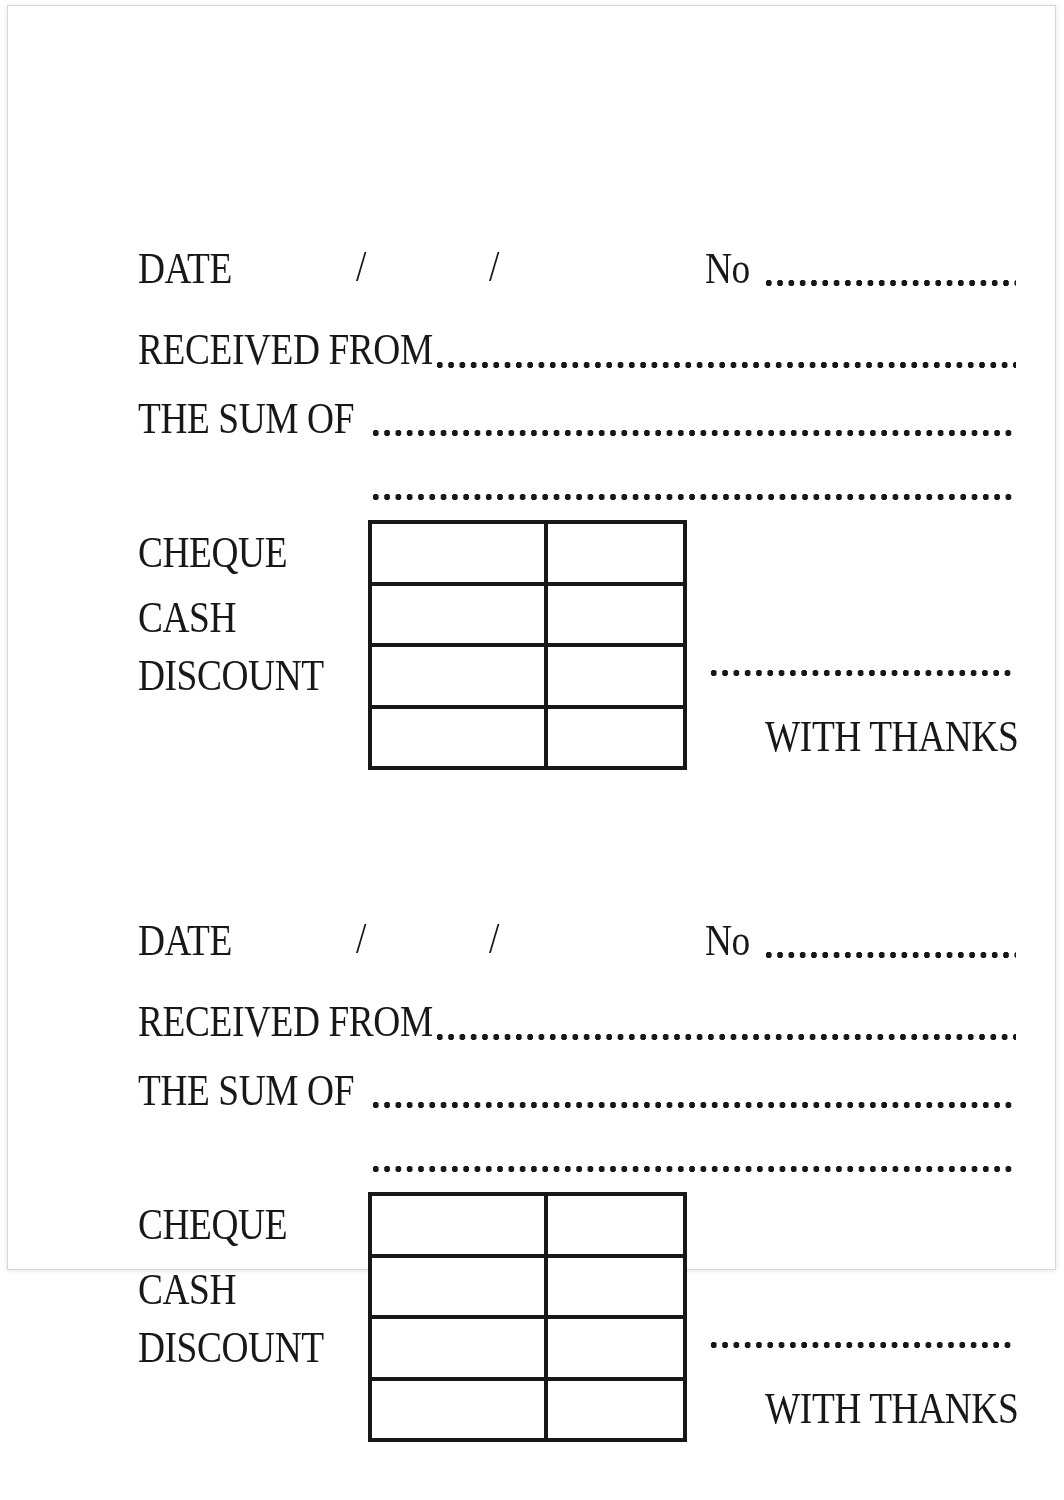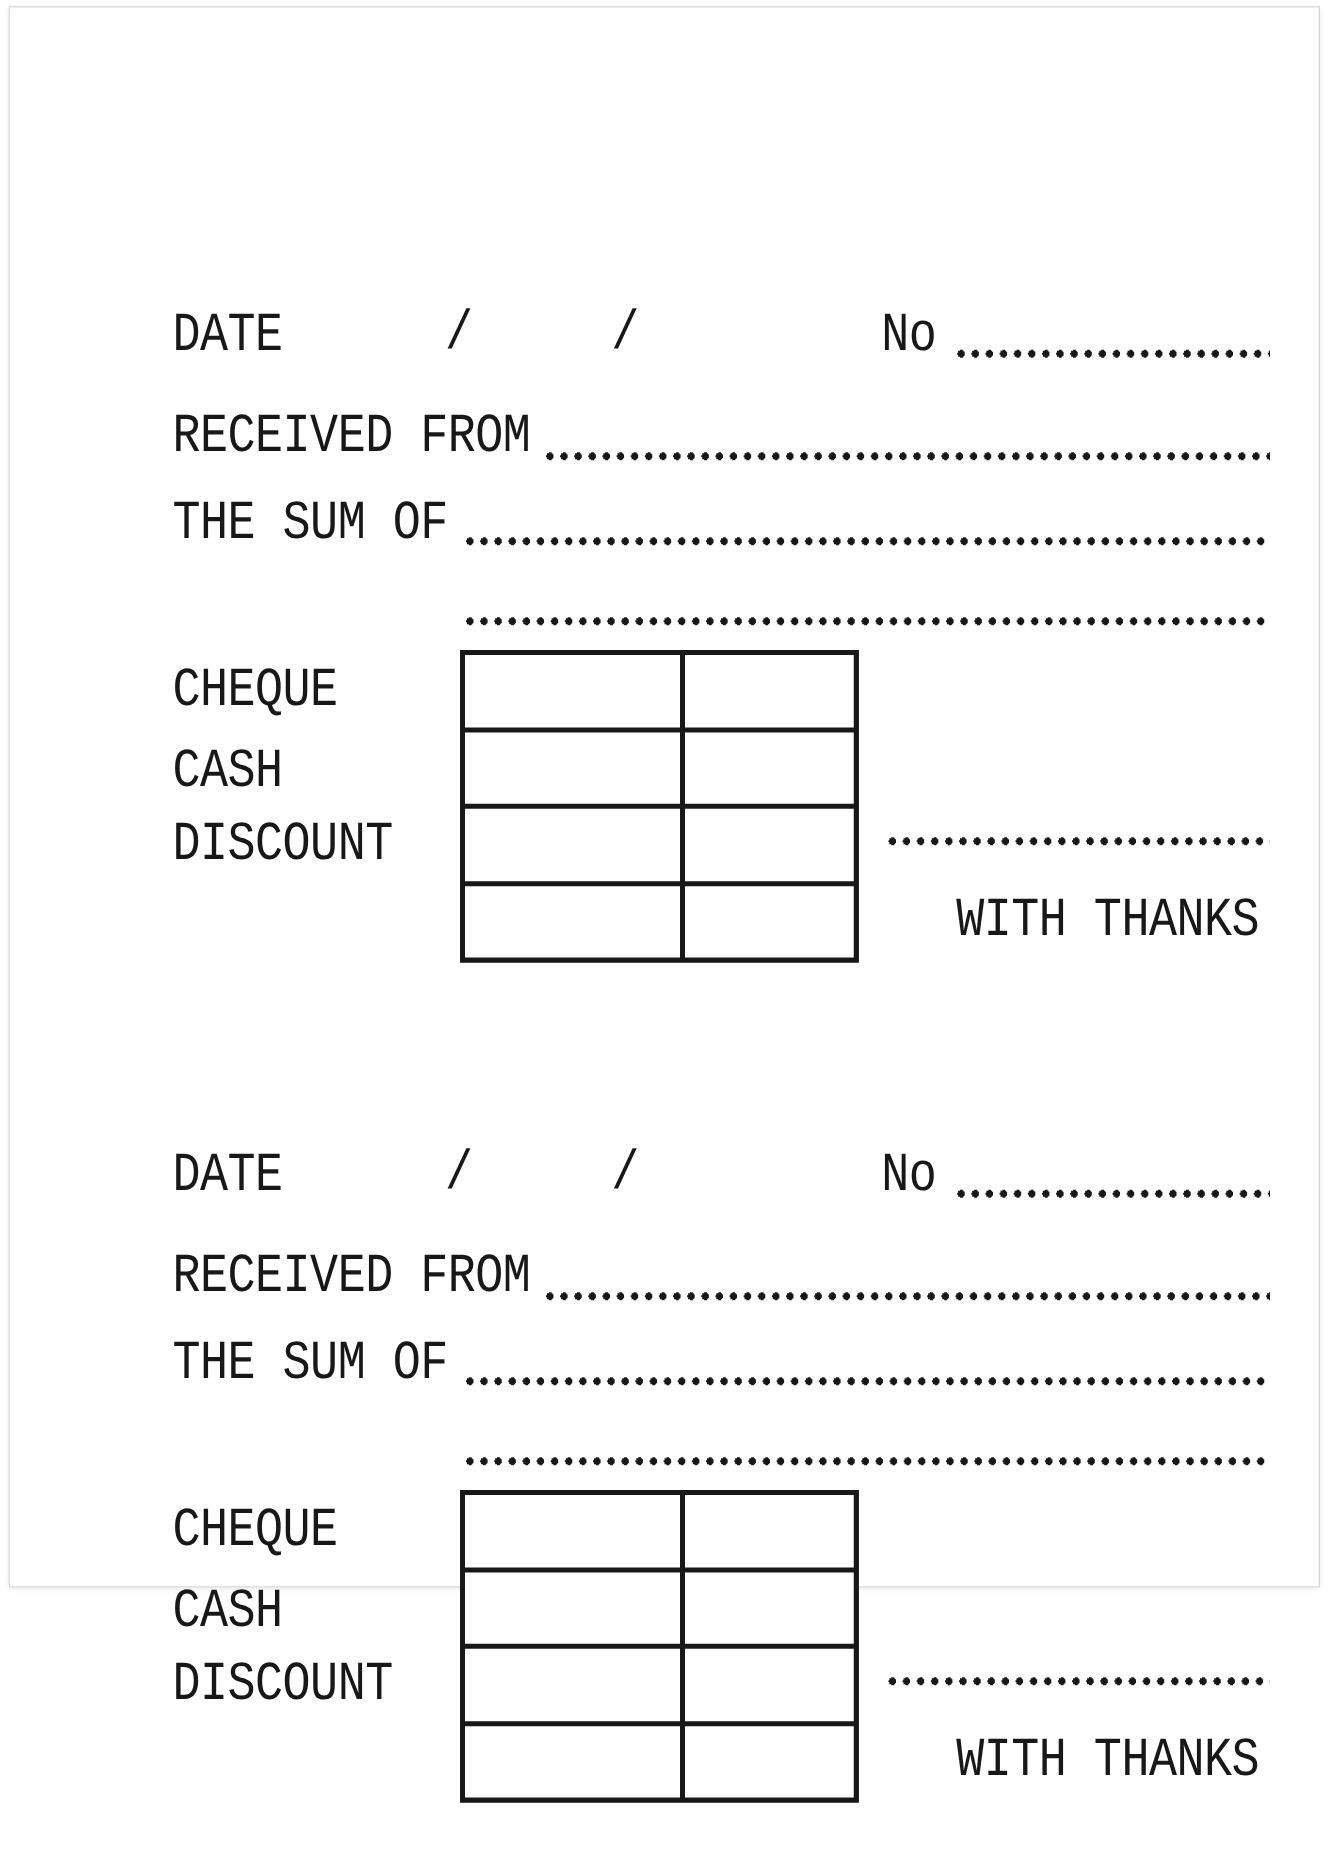--- a/index.html
+++ b/index.html
@@ -14,21 +14,21 @@
 
   .page {
     position: absolute;
     left: 7px;
     top: 5px;
     width: 1049px;
     height: 1265px;
     background: var(--paper, #ffffff);
     border: 1px solid var(--page_border, #d8d8d8);
     box-shadow: 0 1px 5px rgba(0,0,0,0.10), inset 0 0 2px rgba(0,0,0,0.02);
-    font-family: Liberation Mono, monospace;
+    font-family: Liberation Serif, serif;
     color: var(--ink, #181818);
   }
 
   .form {
     position: absolute;
     left: 0;
     width: 100%;
     height: 545px;
   }
   .form.top    { top: 239px; }

